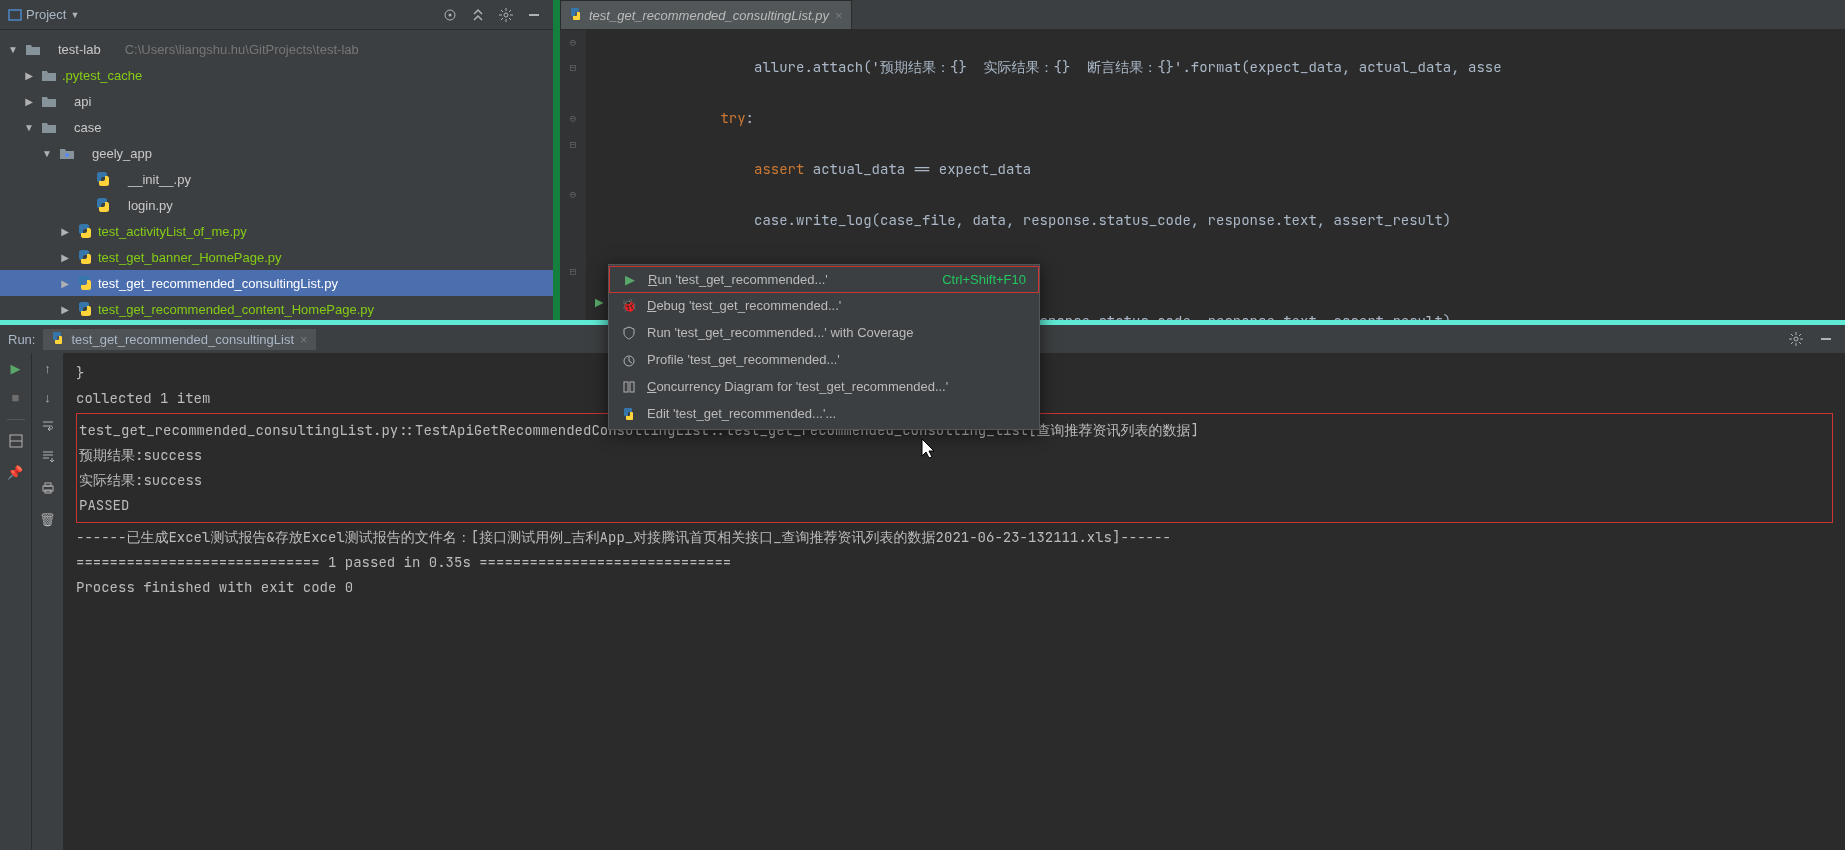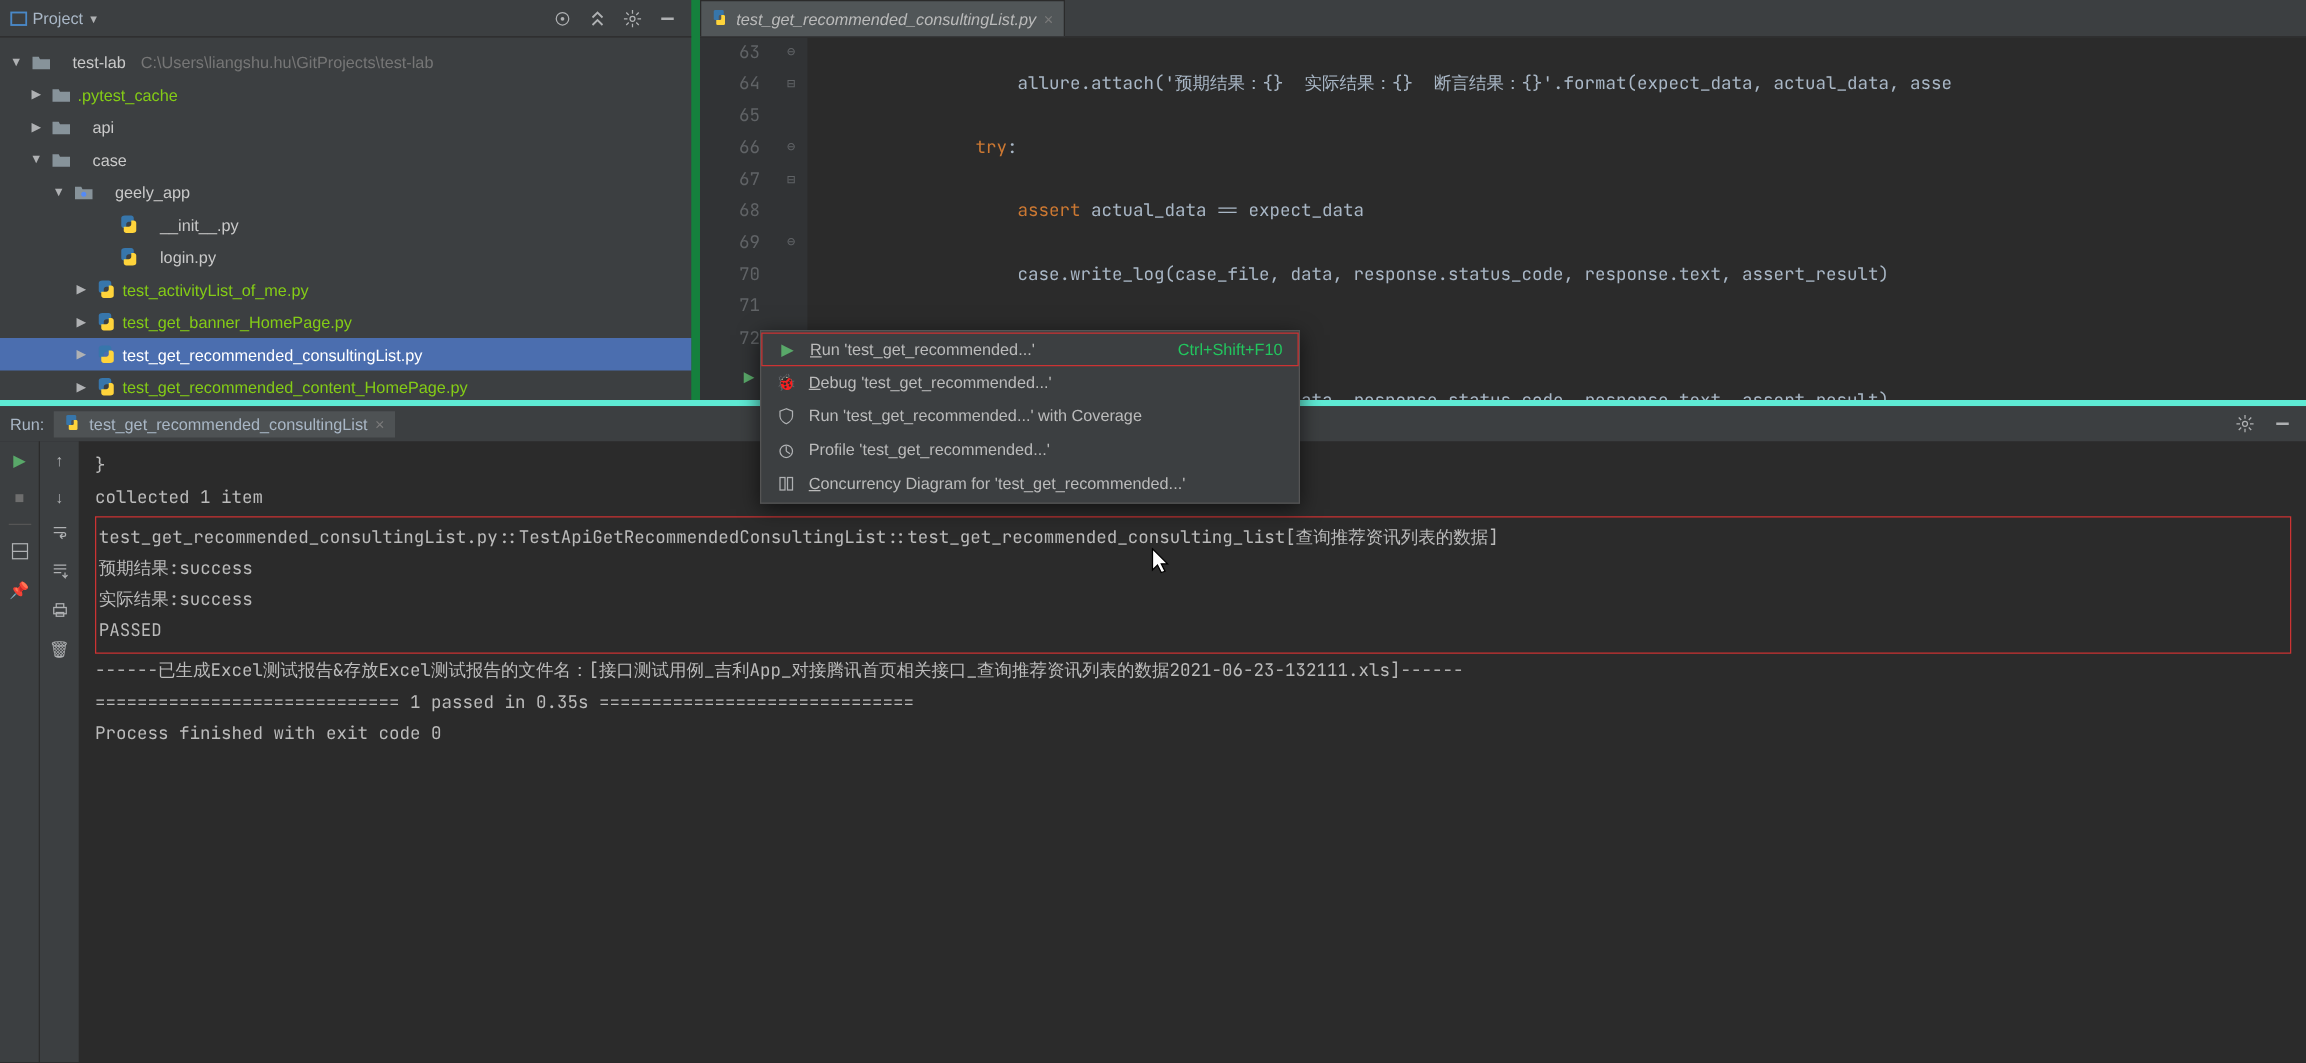--- a/index.html
+++ b/index.html
@@ -40,21 +40,21 @@
 .tree-row {
   display: flex; align-items: center;
   height: 26px; padding-left: 6px; gap: 4px;
   cursor: pointer; white-space: nowrap;
 }
 .tree-row.selected { background: #4b6eaf; color: #fff; }
 .tree-row .arrow { width: 14px; color: #afb1b3; font-size: 10px; text-align:center;}
 .tree-row .icon { width: 18px; height:18px; display:flex;align-items:center;justify-content:center; }
 .tree-row .label { color: #84cc16; }
 .tree-row .label.white { color: #c9c9c9; margin-left: 12px; }
-.tree-row .path { color: #767676; margin-left: 8px; }
+.tree-row .path { color: #767676; margin-left: 20px; }
 .indent-1 { padding-left: 22px; }
 .indent-2 { padding-left: 40px; }
 .indent-3 { padding-left: 58px; }
 .indent-4 { padding-left: 76px; }
 
 .editor-area { flex: 1; background: #2b2b2b; display: flex; flex-direction: column; position: relative; }
 .tab-bar {
   height: 30px; background: #3c3f41;
   border-bottom: 1px solid #2b2b2b;
   display: flex; align-items: flex-end;
@@ -272,32 +272,20 @@
       <div class="tab">
         <span><svg width="14" height="14">
               <path d="M4 1h5c1 0 1 1 1 1v3H7c-1 0-1 1-1 1v3H3c-1 0-1-1-1-1V2c0-1 1-1 2-1z" fill="#3776ab"></path>
               <path d="M10 13H5c-1 0-1-1-1-1V9h3c1 0 1-1 1-1V5h2c1 0 1 1 1 1v6c0 1-1 1-1 1z" fill="#ffd43b"></path>
             </svg></span>
         <span>test_get_recommended_consultingList.py</span>
         <span class="close">×</span>
       </div>
     </div>
     <div class="editor">
-      <div class="gutter">
-        <div>63</div>
-          <div>64</div>
-          <div>65</div>
-          <div>66</div>
-          <div>67</div>
-          <div>68</div>
-          <div>69</div>
-          <div>70</div>
-          <div>71</div>
-          <div>72</div>
-      </div>
       <div class="gutter-marks">
         <div class="mark">
             <span style="color:#606366;font-size:11px;">⊖</span>
           </div>
         <div class="mark">
             <span style="color:#606366;font-size:11px;">⊟</span>
           </div>
         <div class="mark"></div>
         <div class="mark">
             <span style="color:#606366;font-size:11px;">⊖</span>
@@ -431,19 +419,28 @@
   </div>
   <div class="menu-item">
     <span class="micon">
         <svg width="14" height="14">
           <rect x="2" y="2" width="4" height="10" fill="none" stroke="#afb1b3"></rect>
           <rect x="8" y="2" width="4" height="10" fill="none" stroke="#afb1b3"></rect>
         </svg>
       </span>
     <span class="mlabel"><span class="underline-key">C</span><span>oncurrency Diagram for 'test_get_recommended...'</span></span>
   </div>
+  <div class="menu-item">
+    <span class="micon">
+        <svg width="14" height="14">
+          <path d="M4 1h5c1 0 1 1 1 1v3H7c-1 0-1 1-1 1v3H3c-1 0-1-1-1-1V2c0-1 1-1 2-1z" fill="#3776ab"></path>
+          <path d="M10 13H5c-1 0-1-1-1-1V9h3c1 0 1-1 1-1V5h2c1 0 1 1 1 1v6c0 1-1 1-1 1z" fill="#ffd43b"></path>
+        </svg>
+      </span>
+    <span class="mlabel">Edit 'test_get_recommended...'...</span>
+  </div>
 </div>
 
 <div class="cursor-pointer">
   <svg width="20" height="24">
       <path d="M4 1 L4 18 L8 14 L11 20 L14 19 L11 13 L16 13 Z" fill="#fff" stroke="#000" stroke-width="1"></path>
     </svg>
 </div>
 
 </body></html>

